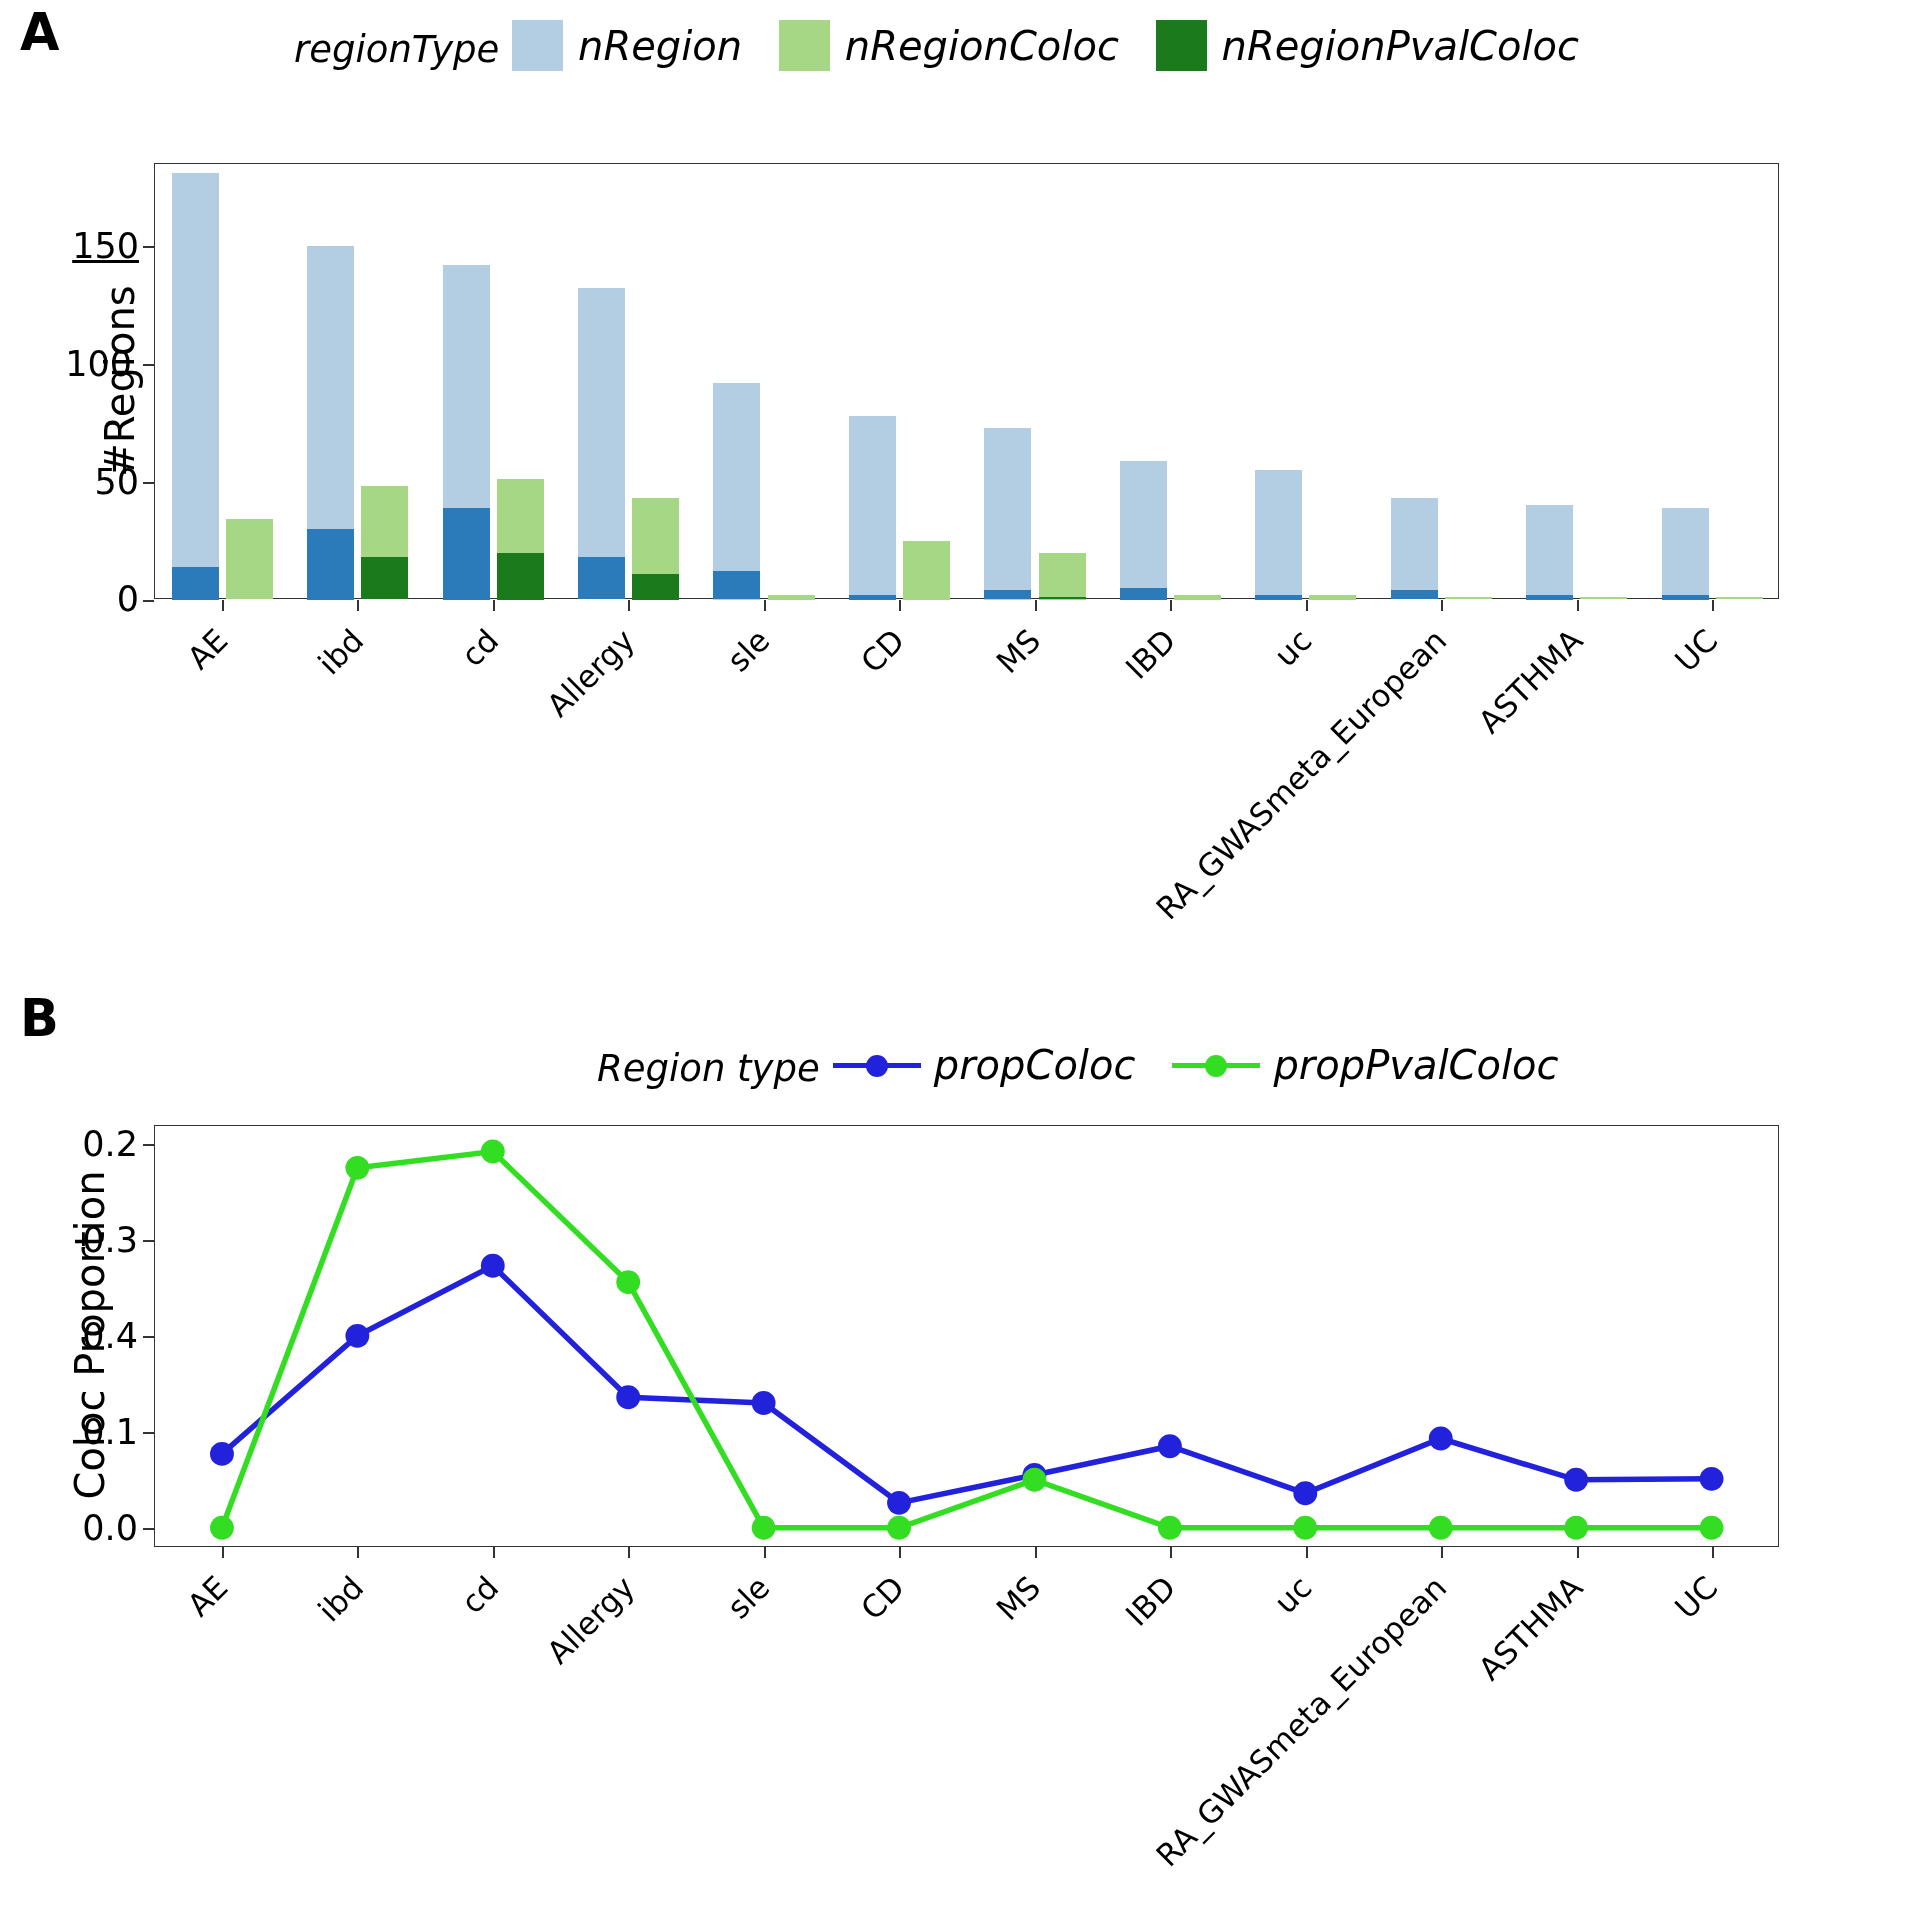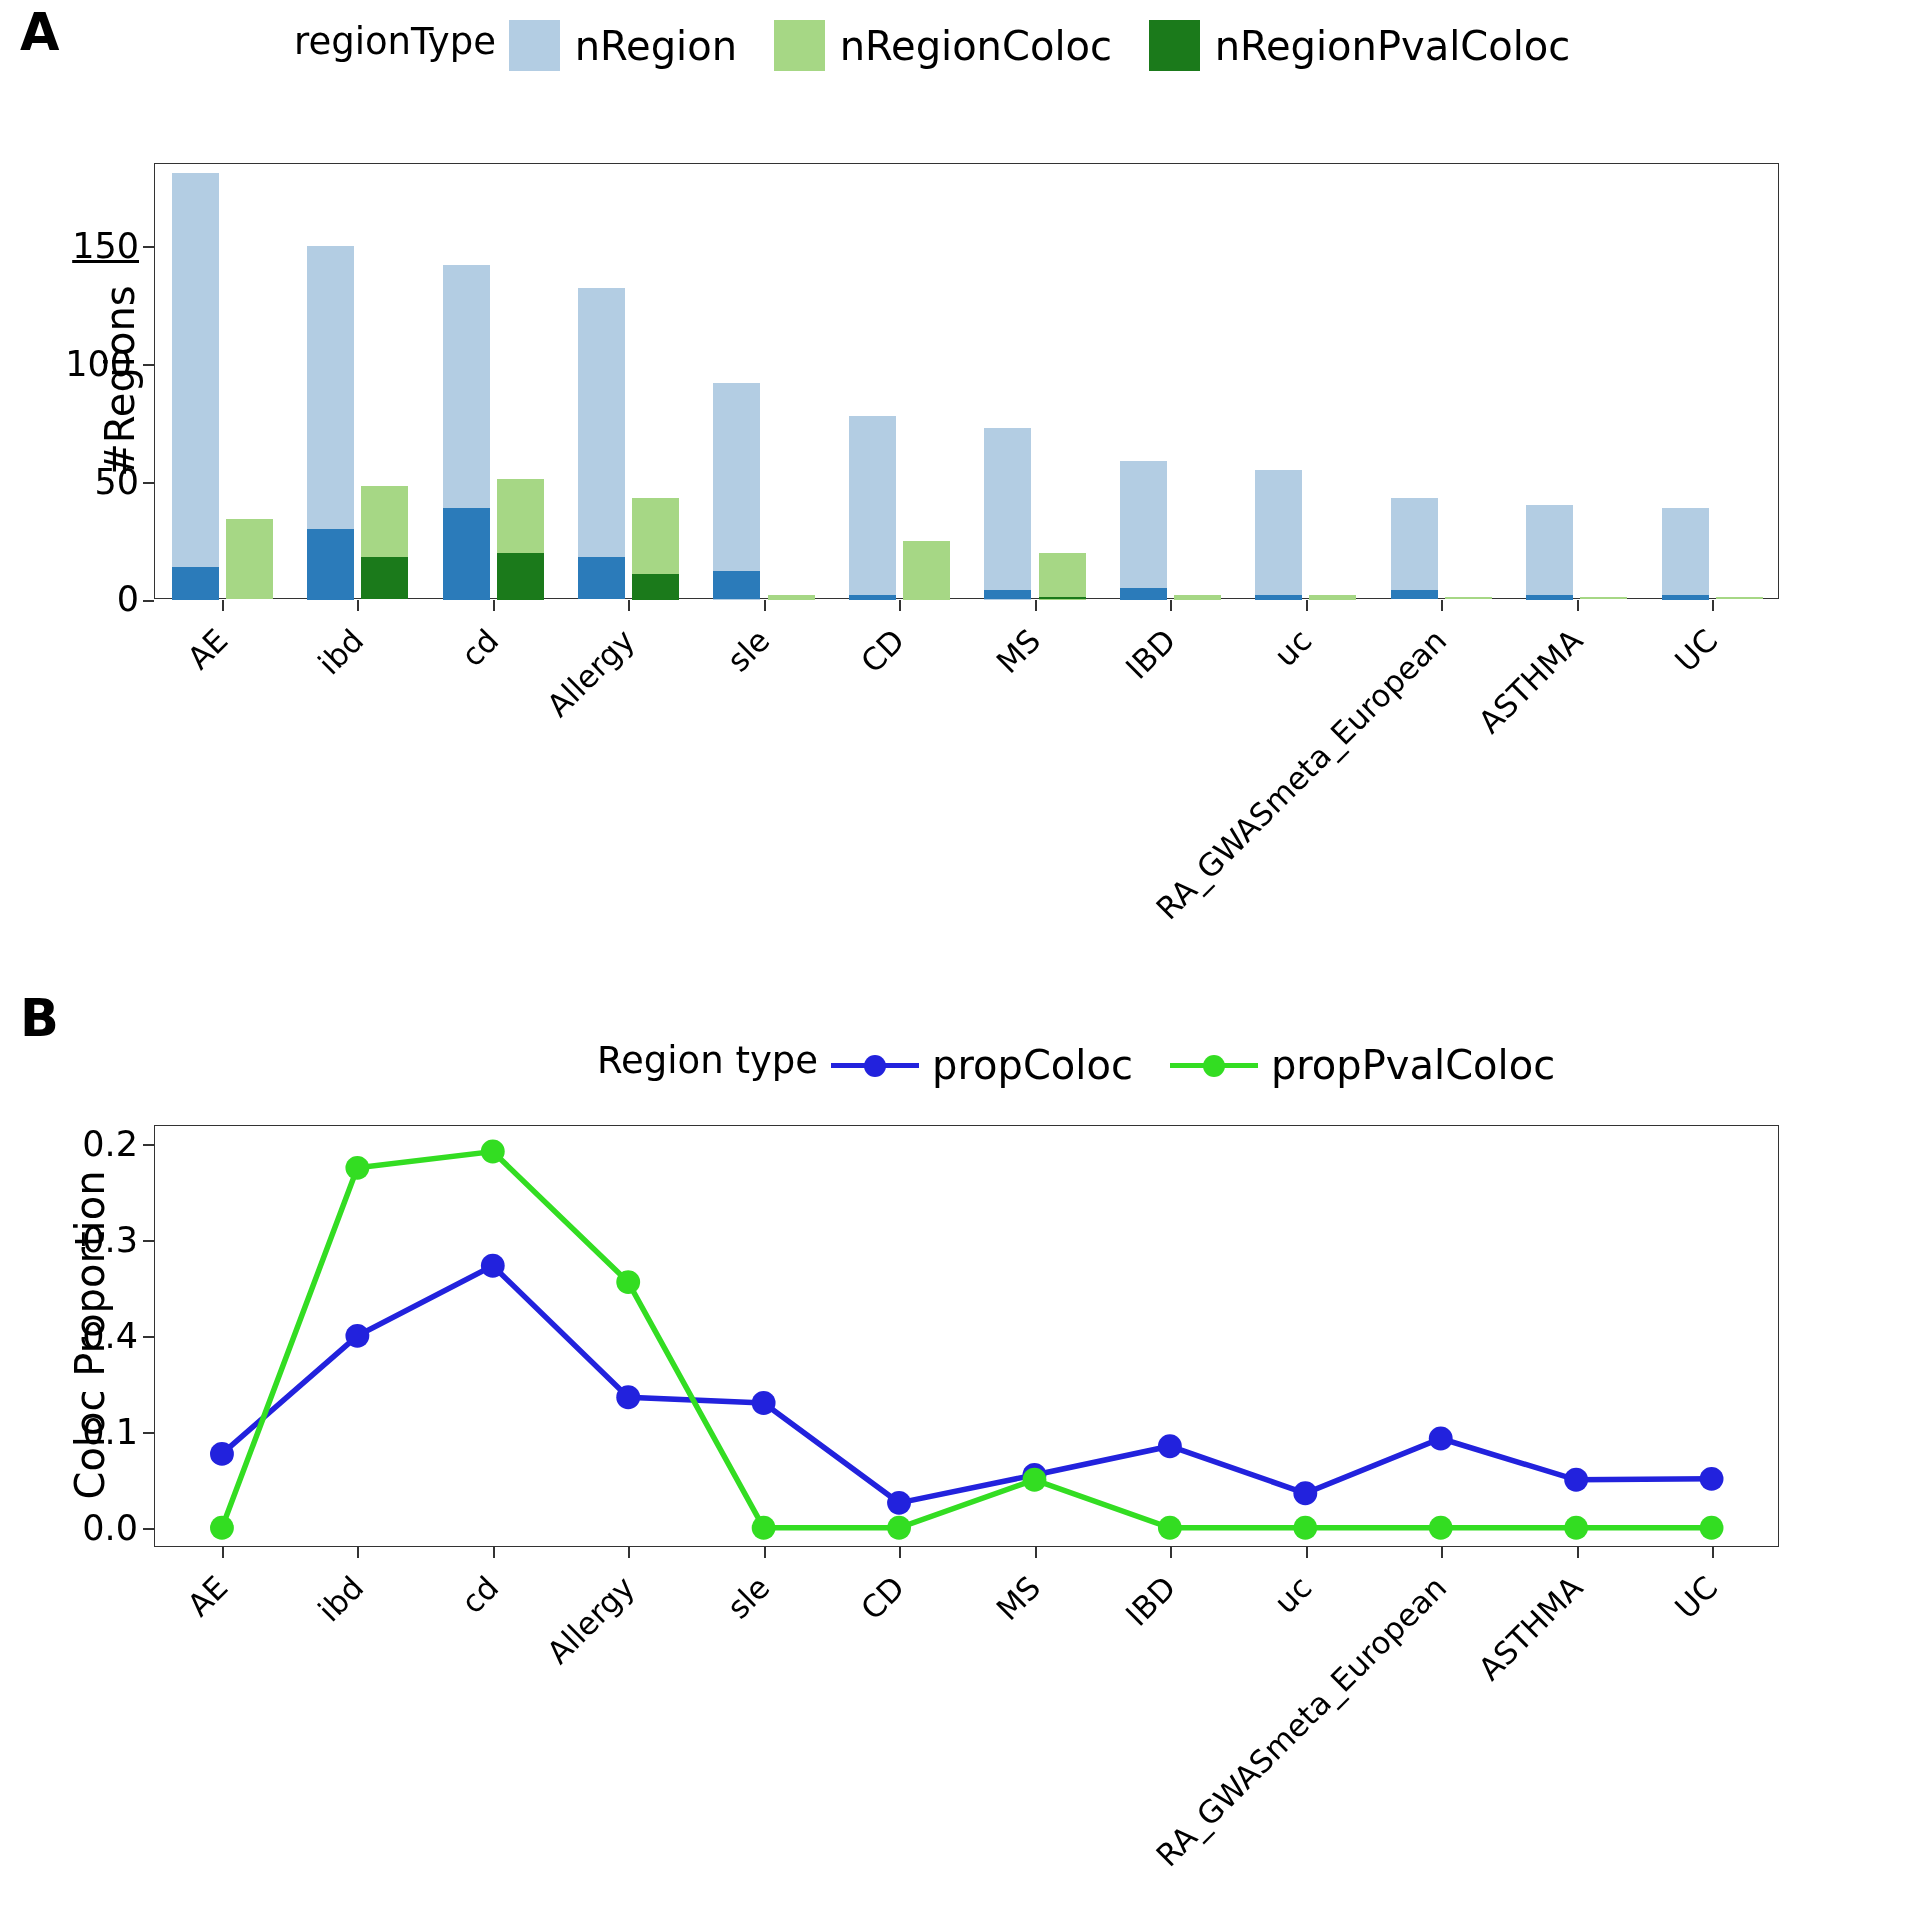--- a/index.html
+++ b/index.html
@@ -30,22 +30,23 @@
     line-height: 1;
     font-family: "DejaVu Sans", sans-serif;
   }
   #panel-a .panel-letter { left: 20px; top: 7.3px; }
   #panel-b .panel-letter { left: 20px; top: 29px; }
 
   
   .legend {
     position: absolute;
     display: flex;
-    align-items: flex-start;
+    align-items: flex-end;
     white-space: nowrap;
+    font-style: italic;
   }
   .legend-title {
     font-size: 37px;
     margin-right: 13px;
   }
   .legend-item {
     display: flex;
     align-items: center;
     margin-right: 37px;
   }

